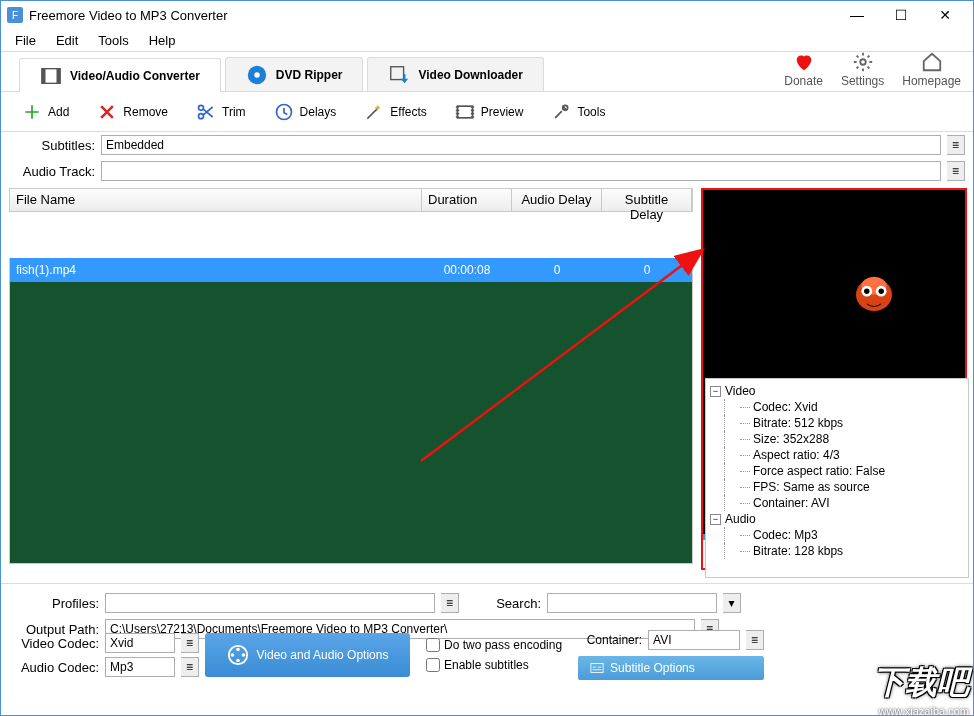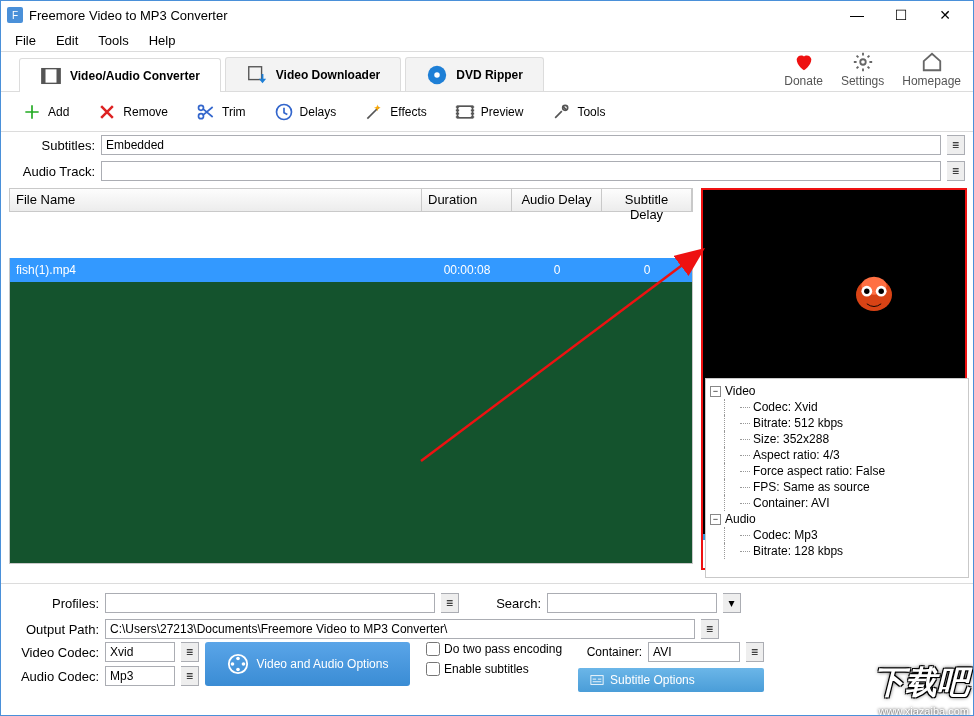--- a/index.html
+++ b/index.html
@@ -127,31 +127,31 @@
   <div class="tab active">
     <svg viewBox="0 0 24 24">
         <rect x="2" y="4" width="20" height="16" fill="none" stroke="#555" stroke-width="1.5"></rect>
         <rect x="2" y="4" width="4" height="16" fill="#555"></rect>
         <rect x="18" y="4" width="4" height="16" fill="#555"></rect>
       </svg>
     <span>Video/Audio Converter</span>
   </div>
   <div class="tab">
     <svg viewBox="0 0 24 24">
+        <circle cx="12" cy="12" r="10" fill="#1e7fd6"></circle>
+        <circle cx="12" cy="12" r="3" fill="#fff"></circle>
+      </svg>
+    <span>DVD Ripper</span>
+  </div>
+  <div class="tab">
+    <svg viewBox="0 0 24 24">
         <rect x="3" y="3" width="14" height="14" fill="none" stroke="#555" stroke-width="1.5"></rect>
         <path d="M14 16 l4 5 l4-5 h-3 v-5 h-2 v5 z" fill="#1e7fd6"></path>
       </svg>
     <span>Video Downloader</span>
-  </div>
-  <div class="tab">
-    <svg viewBox="0 0 24 24">
-        <circle cx="12" cy="12" r="10" fill="#1e7fd6"></circle>
-        <circle cx="12" cy="12" r="3" fill="#fff"></circle>
-      </svg>
-    <span>DVD Ripper</span>
   </div>
   <div class="right-icons">
     <div class="ic">
         <div class="g">
           <svg viewBox="0 0 24 24" width="22" height="22">
             <path d="M12 21s-8-5-8-12a5 5 0 0 1 8-3 5 5 0 0 1 8 3c0 7-8 12-8 12z" fill="#e11"></path>
           </svg>
         </div>
         <span>Donate</span>
       </div>
@@ -401,21 +401,21 @@
     <div style="width:20px"></div>
     <div class="bl" style="width:50px">Search:</div>
     <input type="text" style="width: 170px;" value="">
     <div class="icb">▾</div>
   </div>
   <div class="brow">
     <div class="bl">Output Path:</div>
     <input type="text" style="width: 590px;" value="C:\Users\27213\Documents\Freemore Video to MP3 Converter\">
     <div class="icb">≡</div>
   </div>
-  <div class="brow" style="align-items:flex-start">
+  <div class="brow" style="align-items:center">
     <div style="display:flex;flex-direction:column;gap:4px">
       <div style="display:flex;align-items:center;gap:6px">
         <div class="bl">Video Codec:</div>
         <input type="text" style="width: 70px;" value="Xvid">
         <div class="icb">≡</div>
       </div>
       <div style="display:flex;align-items:center;gap:6px">
         <div class="bl">Audio Codec:</div>
         <input type="text" style="width: 70px;" value="Mp3">
         <div class="icb">≡</div>

